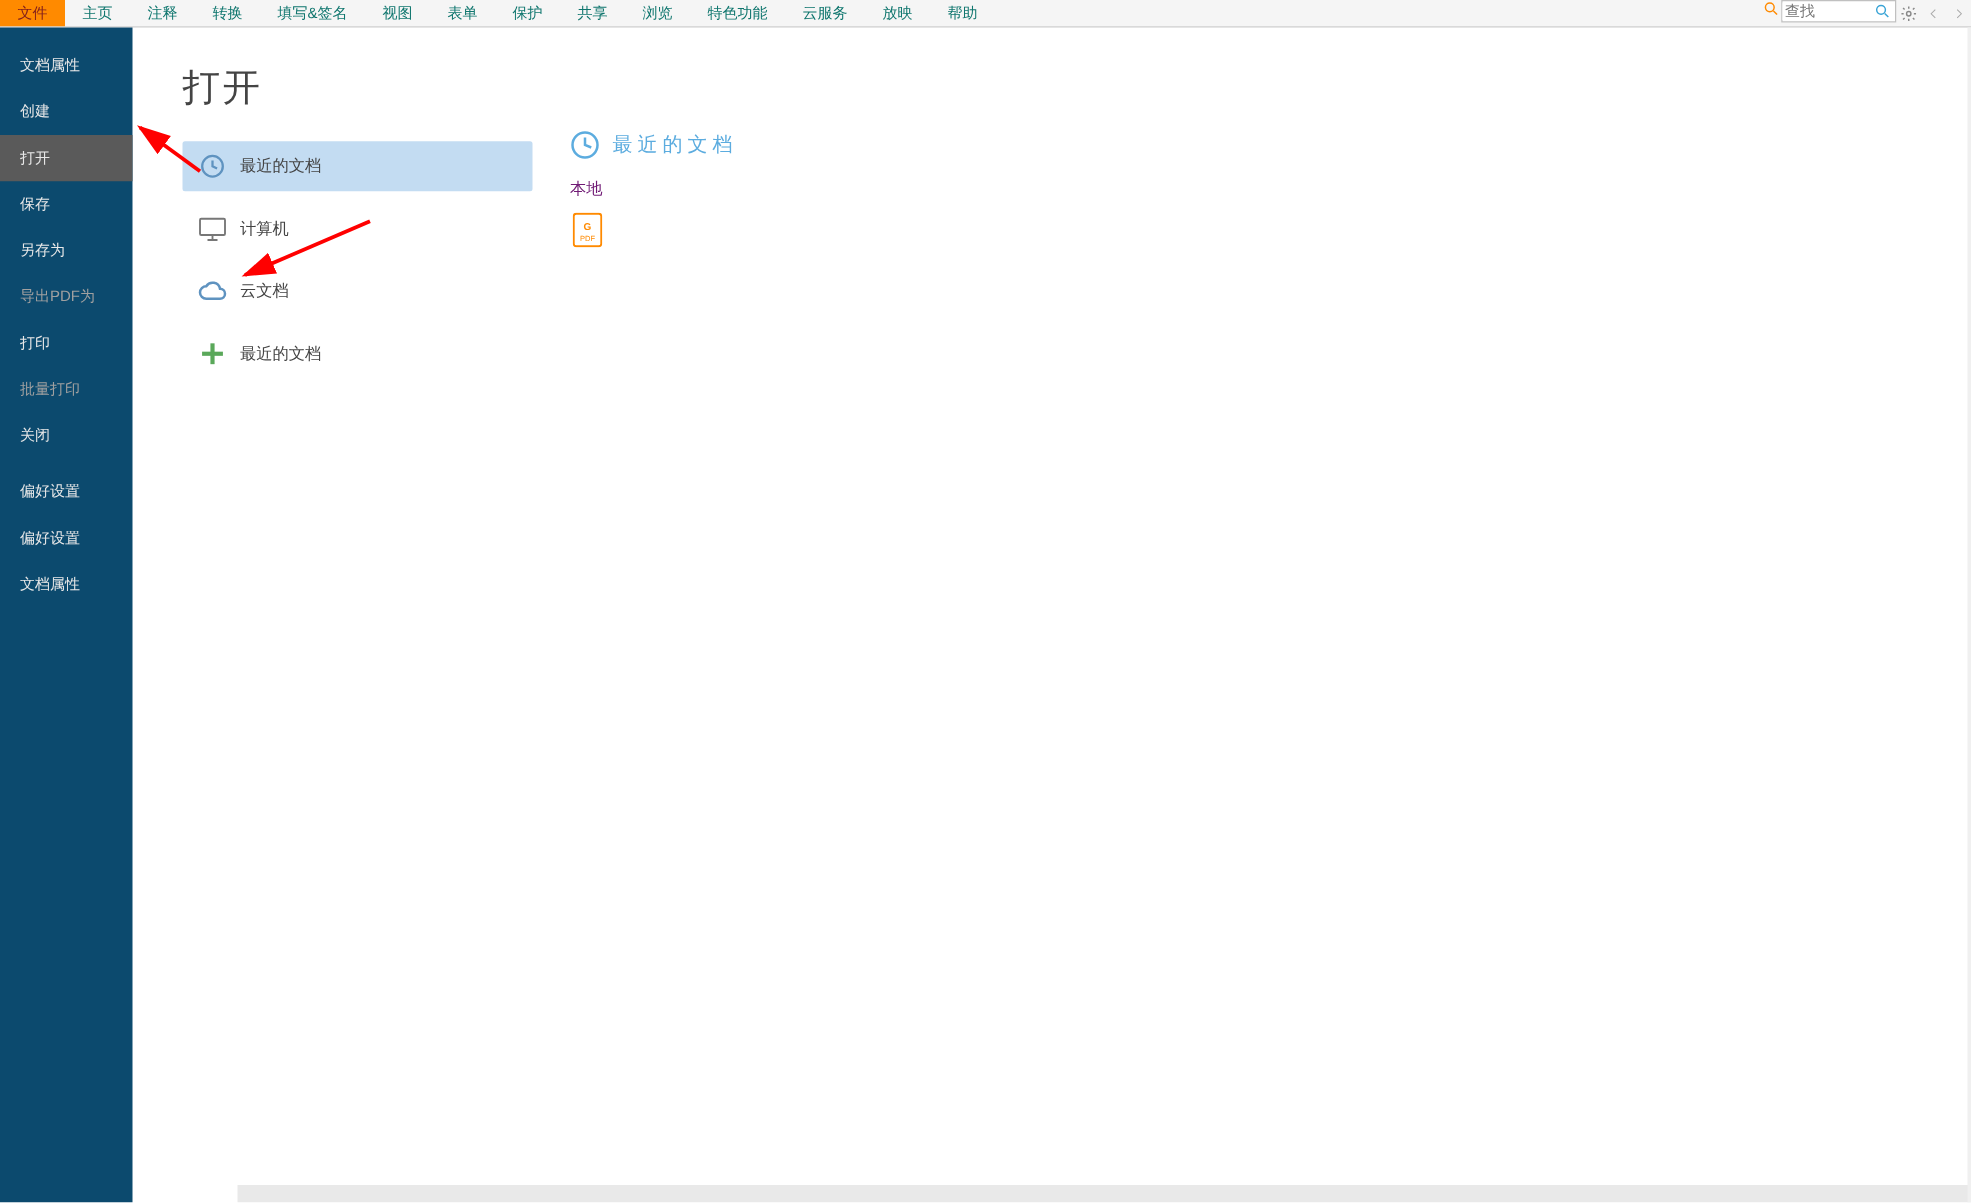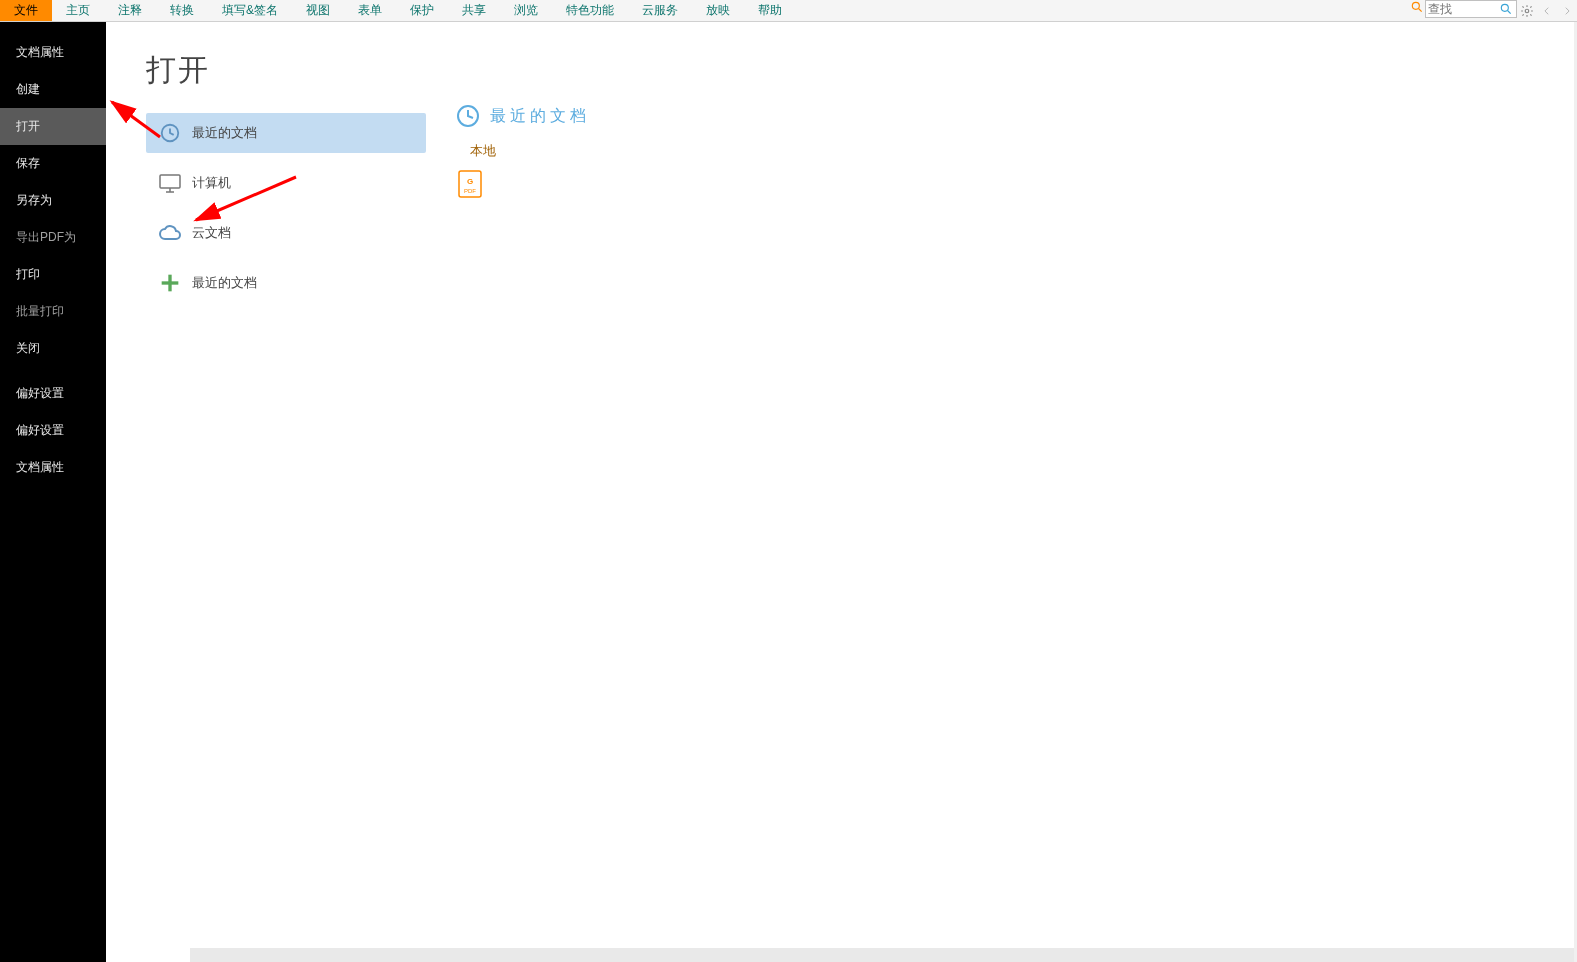--- a/index.html
+++ b/index.html
@@ -1,53 +1,53 @@
 <!DOCTYPE html>
 <html><head>
   <meta charset="utf-8">
   <style>
     * { margin: 0; padding: 0; box-sizing: border-box; }
     body { font-family: "Microsoft YaHei", "Segoe UI", sans-serif; font-size: 12px; background: #fff; width: 1577px; height: 962px; overflow: hidden; position: relative; }
 
     
     .top-bar { height: 22px; background: #f5f5f5; border-bottom: 1px solid #d0d0d0; display: flex; align-items: stretch; }
     .tab { padding: 0 14px; display: flex; align-items: center; color: #0f766e; cursor: pointer; font-size: 12px; }
-    .tab.active { background: #ff8a00; color: #000000; }
+    .tab.active { background: #ff8a00; color: #7f1d1d; }
     .top-bar-right { margin-left: auto; display: flex; align-items: flex-start; height: 100%; }
     .search-wrap { display: flex; align-items: center; border: 1px solid #c0c0c0; height: 18px; background: #fff; }
     .search-icon-left { width: 16px; display:flex; align-items:center; justify-content:center; color:#ff8a00; }
     .search-input { border: none; outline: none; font-size: 12px; width: 70px; padding: 0 2px; color: #888; }
     .search-go { width: 20px; display:flex; align-items:center; justify-content:center; color:#3aa4d6; cursor:pointer; }
     .top-icon { width: 20px; display:flex; align-items:center; justify-content:center; color:#888; cursor:pointer; height: 100%; }
 
     
     .main { display: flex; height: calc(100% - 22px); }
 
     
-    .sidebar { width: 106px; background: #000000; color: #e8e8e8; padding-top: 12px; }
+    .sidebar { width: 106px; background: #0c4a6e; color: #e8e8e8; padding-top: 12px; }
     .side-item { padding: 10px 16px; cursor: pointer; font-size: 12px; }
     .side-item.active { background: #5a5a5a; }
     .side-item.disabled { color: #a0a0a0; cursor: default; }
     .side-gap { height: 8px; }
 
     
     .content { flex: 1; padding: 28px 36px 28px 40px; display: flex; position:relative; }
     .content-left { width: 280px; }
     .content-title { font-size: 30px; font-weight: 300; color: #444; margin-bottom: 22px; letter-spacing: 2px; }
     .loc-list { display: flex; flex-direction: column; gap: 10px; }
     .loc-item { display: flex; align-items: center; height: 40px; padding: 0 12px; border-radius: 2px; cursor: pointer; font-size: 13px; color: #444; }
     .loc-item.selected { background: #c3dcf2; }
     .loc-icon { width: 24px; height: 24px; display:flex; align-items:center; justify-content:center; margin-right: 10px; }
 
     
     .content-right { flex: 1; margin-left: 30px; padding-top: 54px; }
     .section-header { display: flex; align-items: center; margin-bottom: 14px; }
     .section-header .clock { margin-right: 10px; }
     .section-title { color: #5cacdf; font-size: 16px; letter-spacing: 4px; }
-    .group-label { color: #a16207; font-size: 13px; margin-bottom: 6px; margin-left: 14px; }
+    .group-label { color: #701a75; font-size: 13px; margin-bottom: 6px; }
     .file-row { display: flex; align-items: flex-start; padding: 4px 0; cursor: pointer; }
     .file-icon { width: 28px; height: 28px; margin-right: 10px; display:flex; align-items:center; justify-content:center; }
     .file-meta .file-name { color: #333; font-size: 13px; margin-bottom: 2px; }
     .file-meta .file-path { color: #888; font-size: 11px; }
     .path-blur { display:inline-block; width: 30px; height: 10px; background: #ddd; filter: blur(1px); margin: 0 2px; vertical-align: middle; }
 
     
     .anno { position: absolute; pointer-events: none; }
 
     

